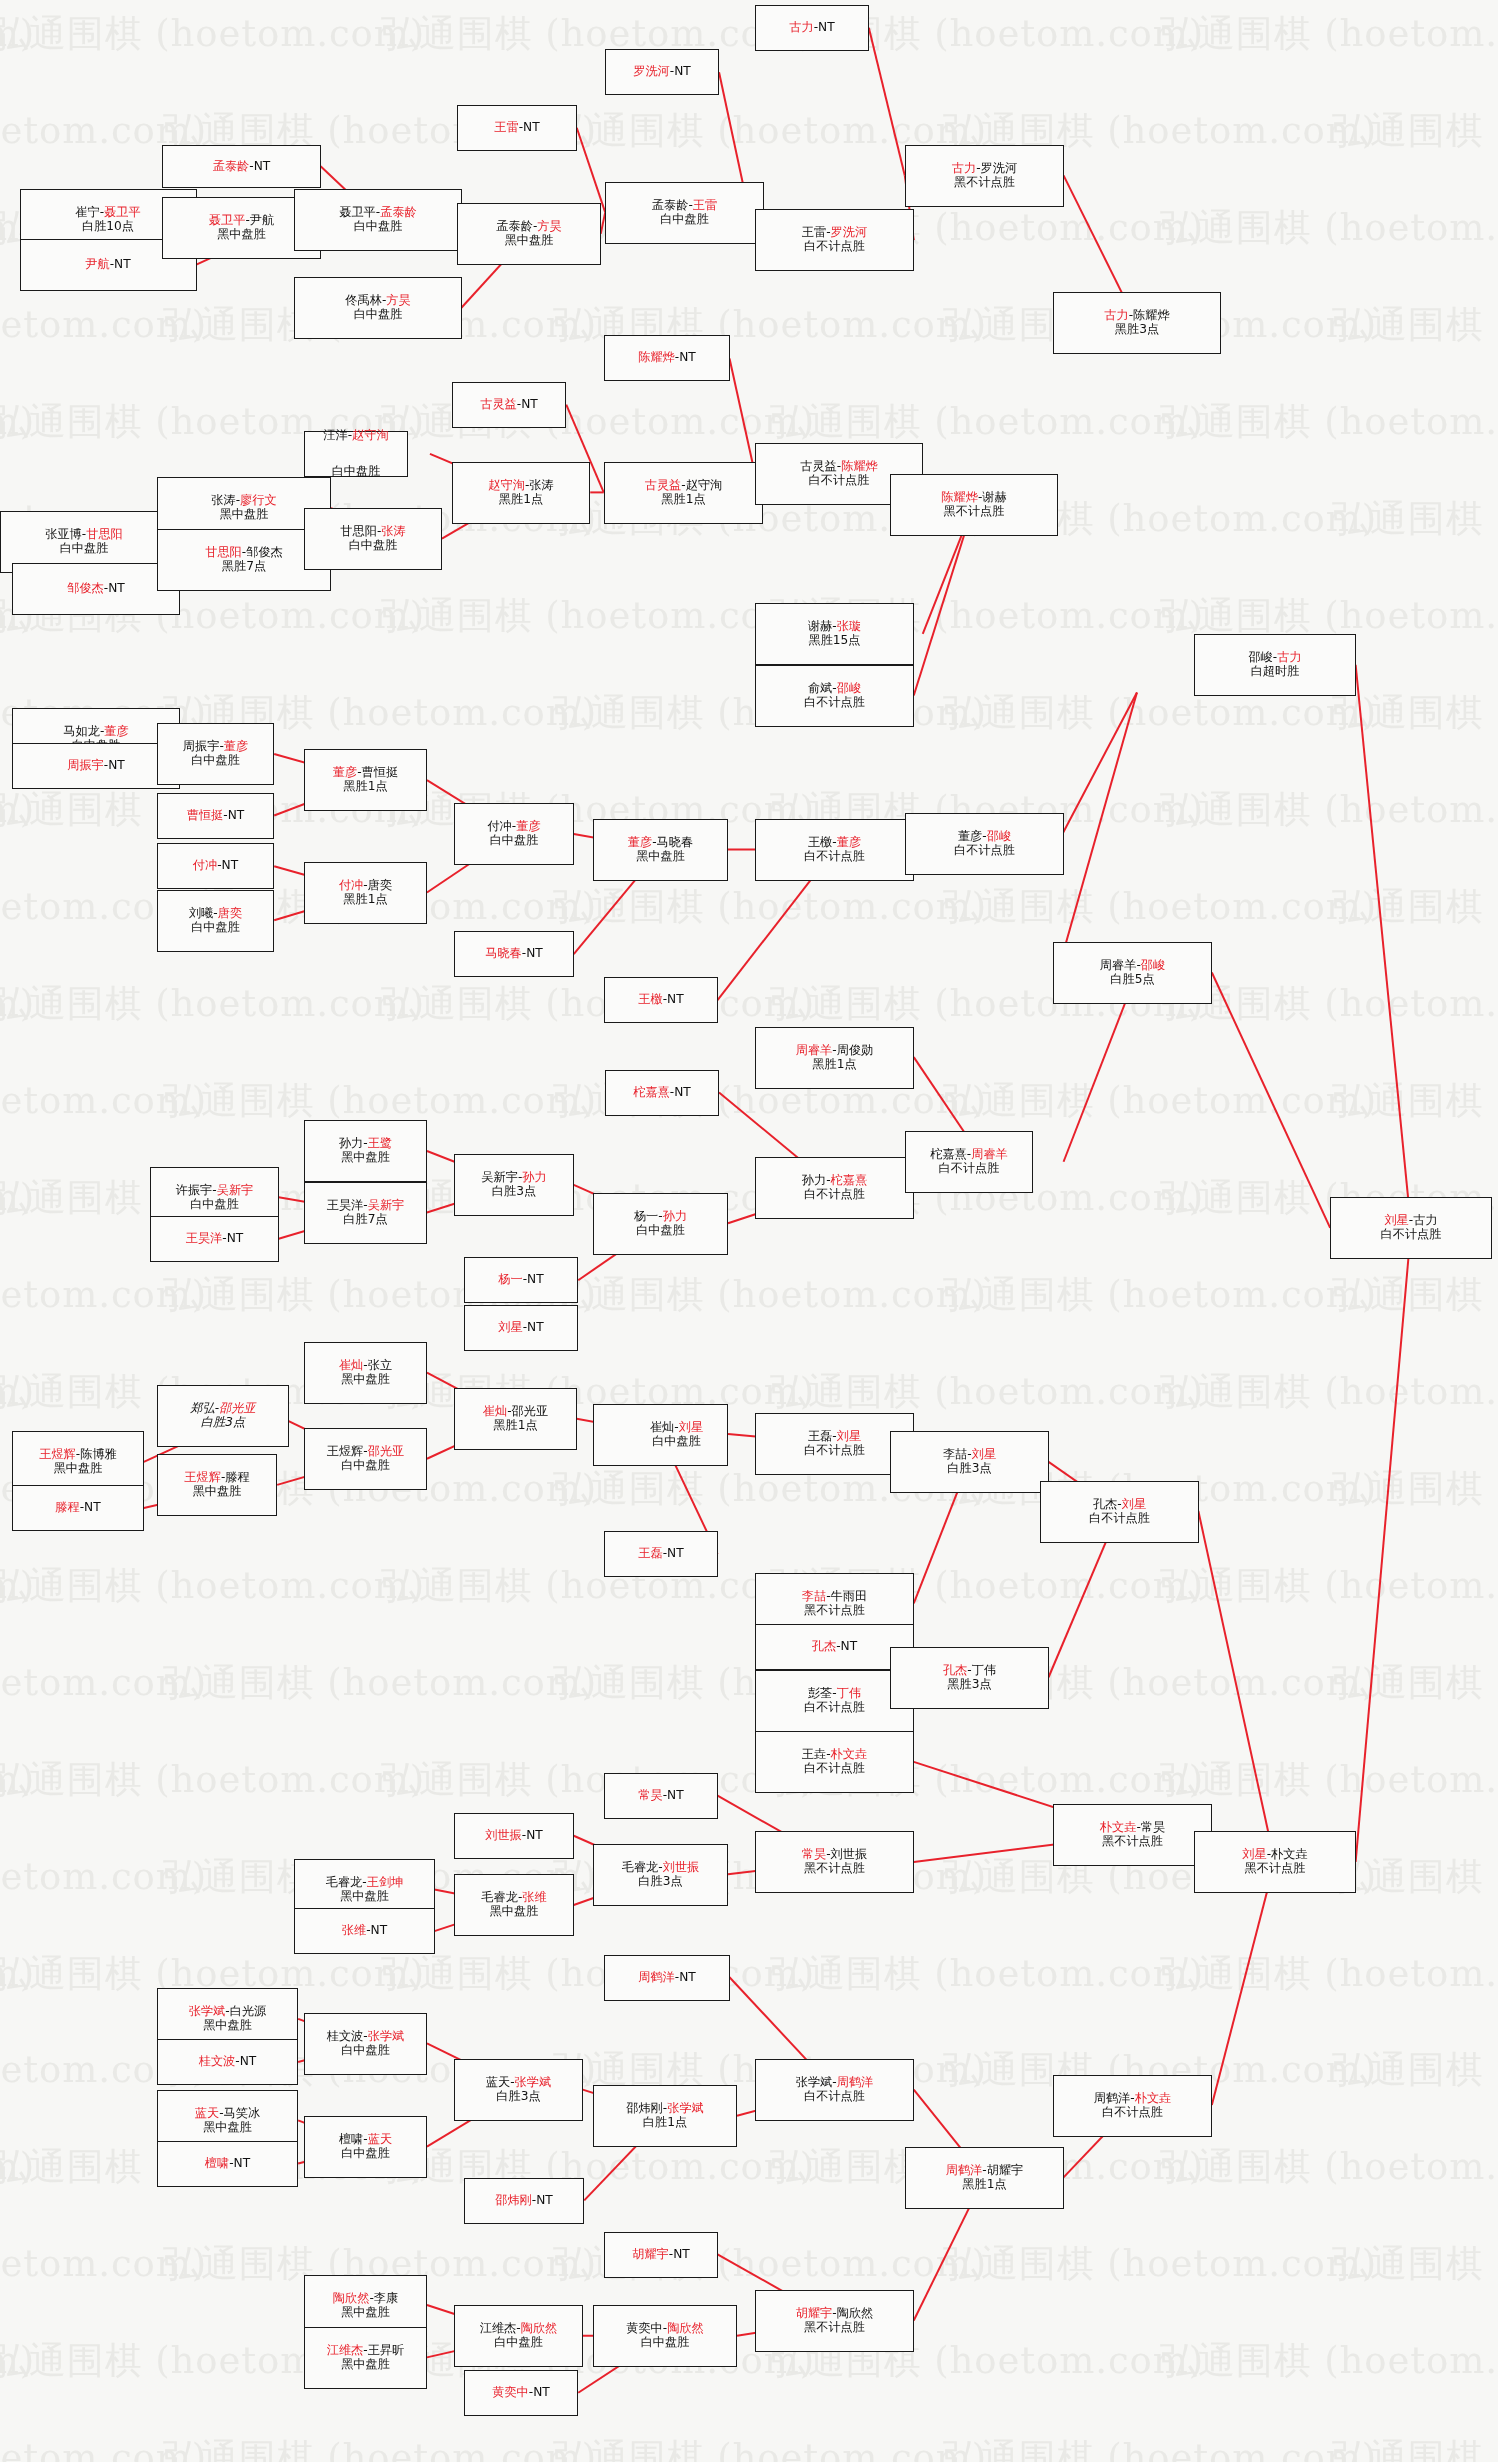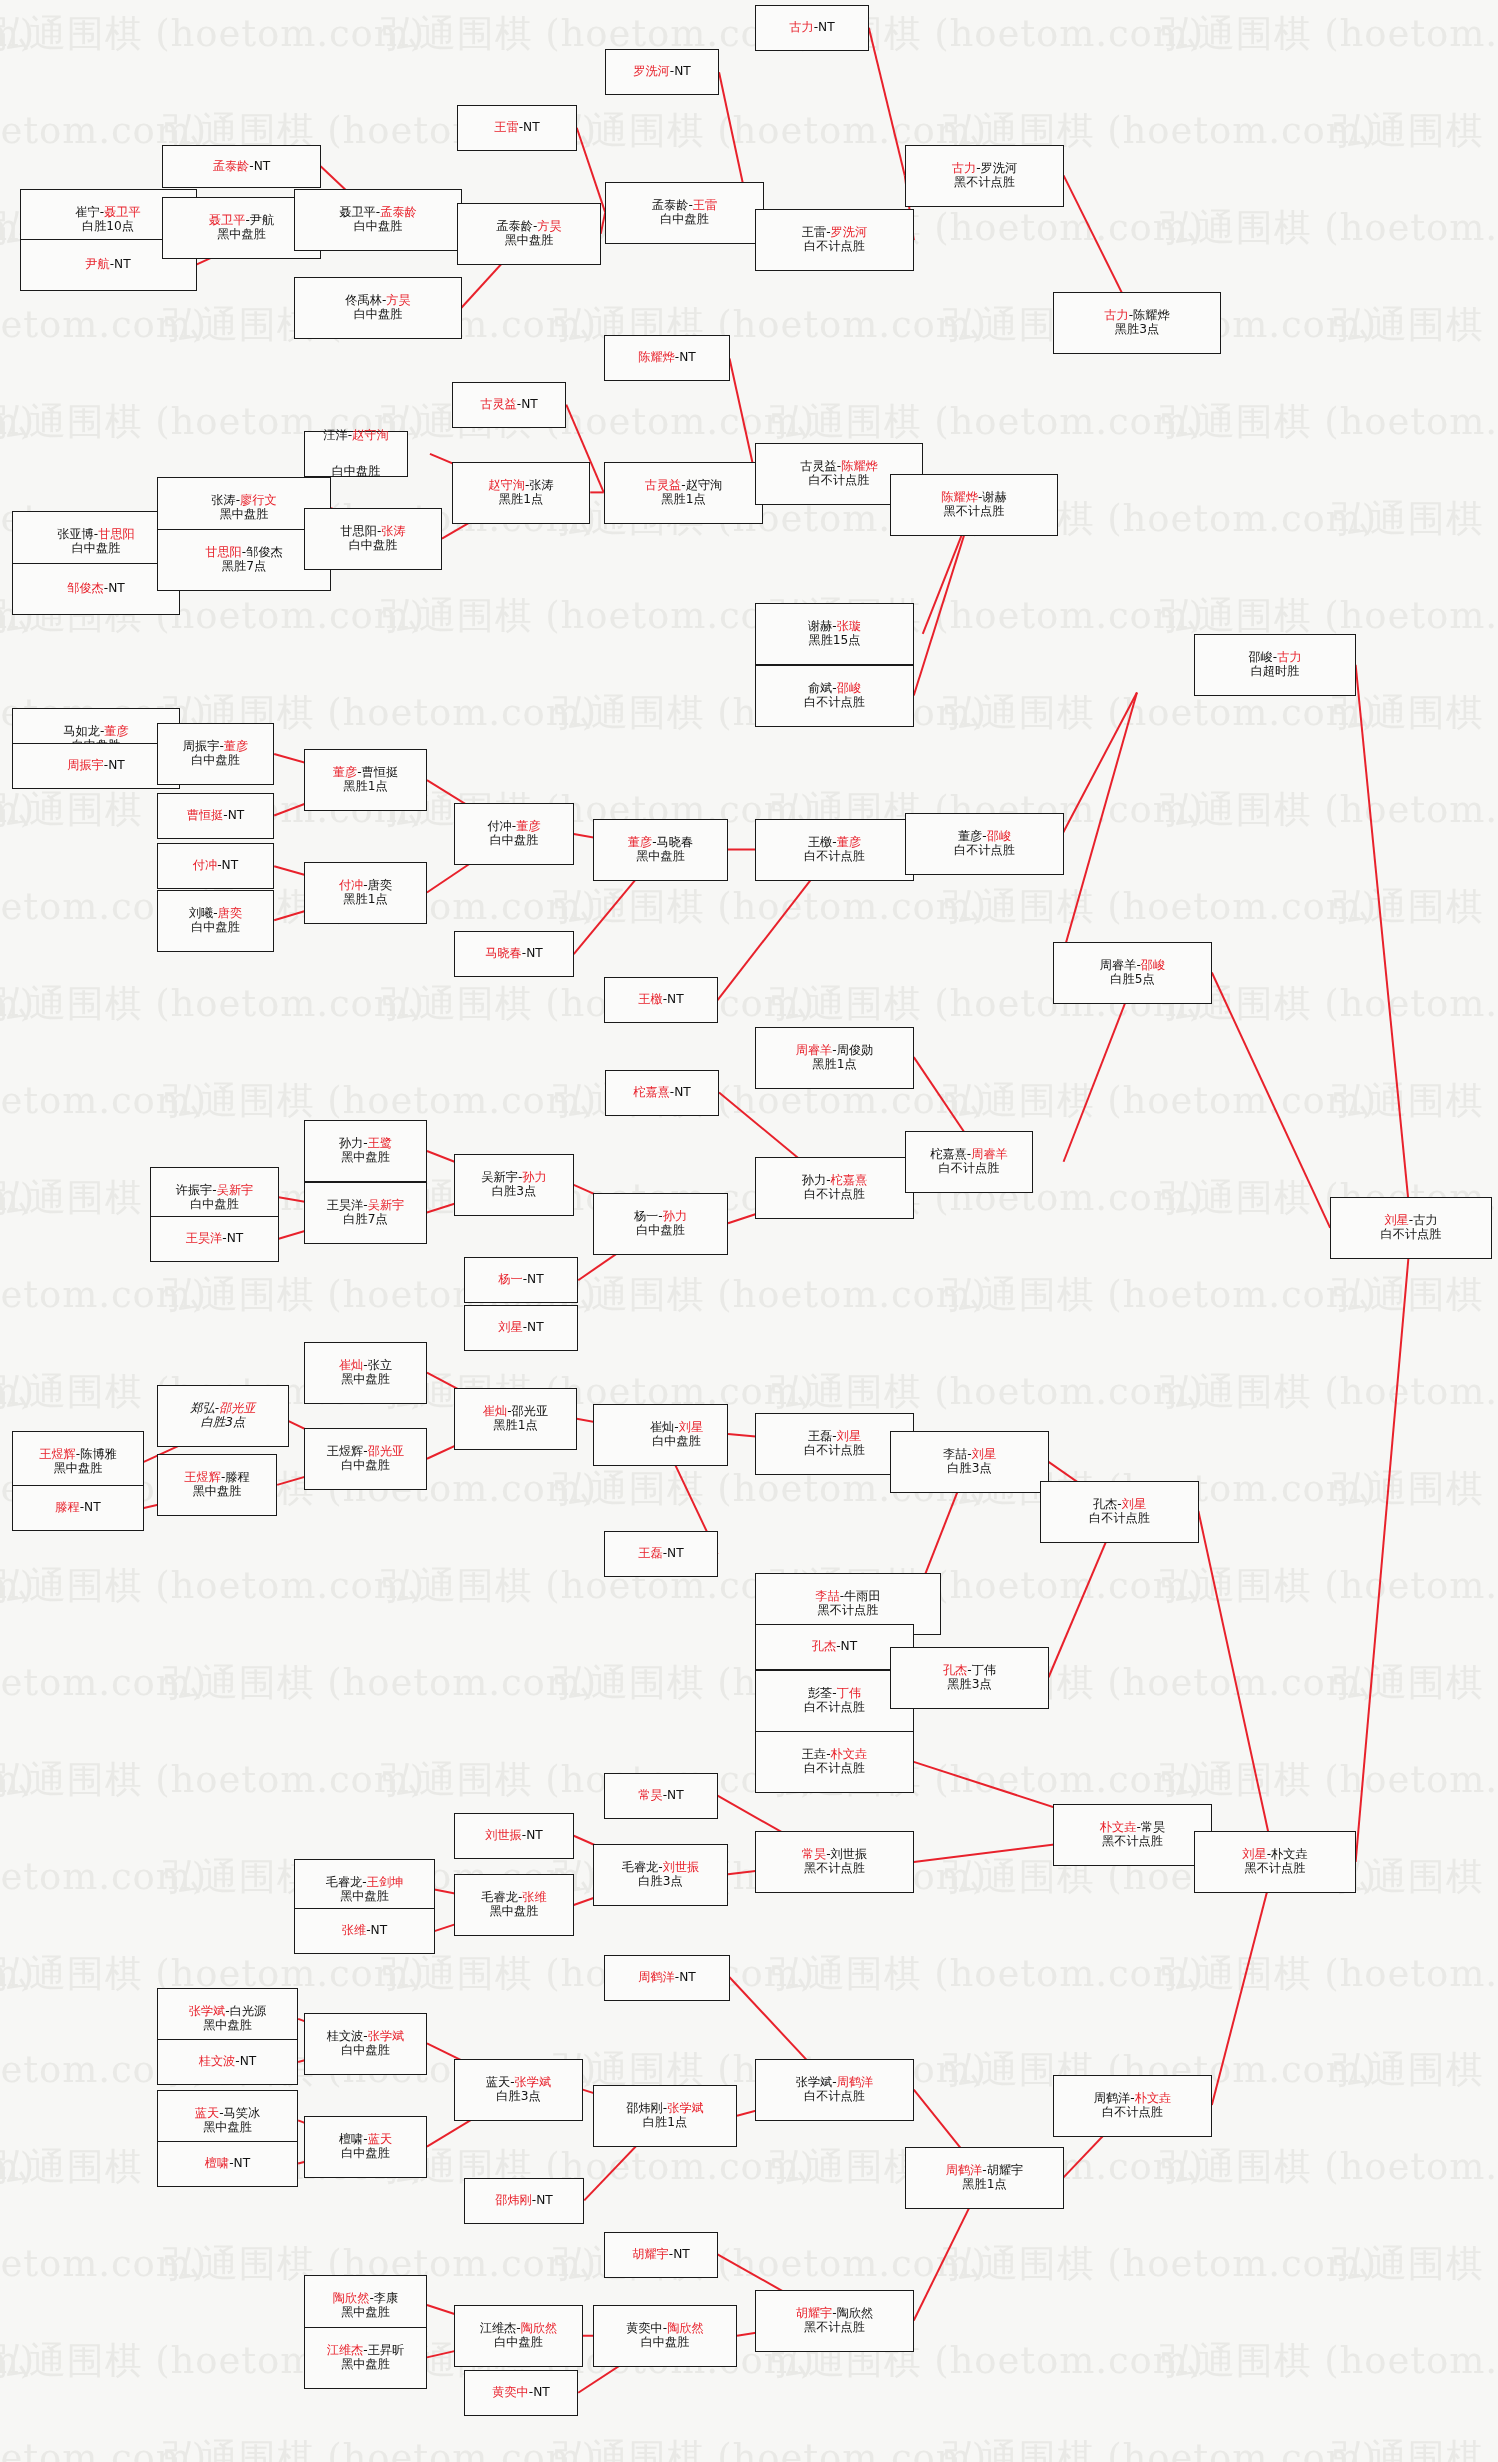--- a/index.html
+++ b/index.html
@@ -305,21 +305,21 @@
         <span class="ln ln2">白不计点胜</span>
       </div>
       <div class="node" style="left: 905px; top: 145px; width: 159px; height: 62px;">
         <span class="ln ln1"><span class="r">古力</span><span class="k">-罗洗河</span></span>
         <span class="ln ln2">黑不计点胜</span>
       </div>
       <div class="node" style="left: 1053px; top: 292px; width: 168px; height: 62px;">
         <span class="ln ln1"><span class="r">古力</span><span class="k">-陈耀烨</span></span>
         <span class="ln ln2">黑胜3点</span>
       </div>
-      <div class="node" style="left: 12px; top: 511px; width: 168px; height: 62px;">
+      <div class="node" style="left: 0; top: 511px; width: 168px; height: 62px;">
         <span class="ln ln1"><span class="k">张亚博-</span><span class="r">甘思阳</span></span>
         <span class="ln ln2">白中盘胜</span>
       </div>
       <div class="node" style="left: 12px; top: 563px; width: 168px; height: 52px;">
         <span class="ln ln1"><span class="r">邹俊杰</span><span class="k">-NT</span></span>
       </div>
       <div class="node" style="left: 157px; top: 477px; width: 174px; height: 62px;">
         <span class="ln ln1"><span class="k">张涛-</span><span class="r">廖行文</span></span>
         <span class="ln ln2">黑中盘胜</span>
       </div>
@@ -503,21 +503,21 @@
         <span class="ln ln2">白中盘胜</span>
       </div>
       <div class="node" style="left: 755px; top: 1413px; width: 159px; height: 62px;">
         <span class="ln ln1"><span class="k">王磊-</span><span class="r">刘星</span></span>
         <span class="ln ln2">白不计点胜</span>
       </div>
       <div class="node" style="left: 890px; top: 1431px; width: 159px; height: 62px;">
         <span class="ln ln1"><span class="k">李喆-</span><span class="r">刘星</span></span>
         <span class="ln ln2">白胜3点</span>
       </div>
-      <div class="node" style="left: 755px; top: 1573px; width: 186px; height: 62px;">
+      <div class="node" style="left: 755px; top: 1573px; width: 159px; height: 62px;">
         <span class="ln ln1"><span class="r">李喆</span><span class="k">-牛雨田</span></span>
         <span class="ln ln2">黑不计点胜</span>
       </div>
       <div class="node" style="left: 755px; top: 1624px; width: 159px; height: 46px;">
         <span class="ln ln1"><span class="r">孔杰</span><span class="k">-NT</span></span>
       </div>
       <div class="node" style="left: 755px; top: 1670px; width: 159px; height: 62px;">
         <span class="ln ln1"><span class="k">彭荃-</span><span class="r">丁伟</span></span>
         <span class="ln ln2">白不计点胜</span>
       </div>

